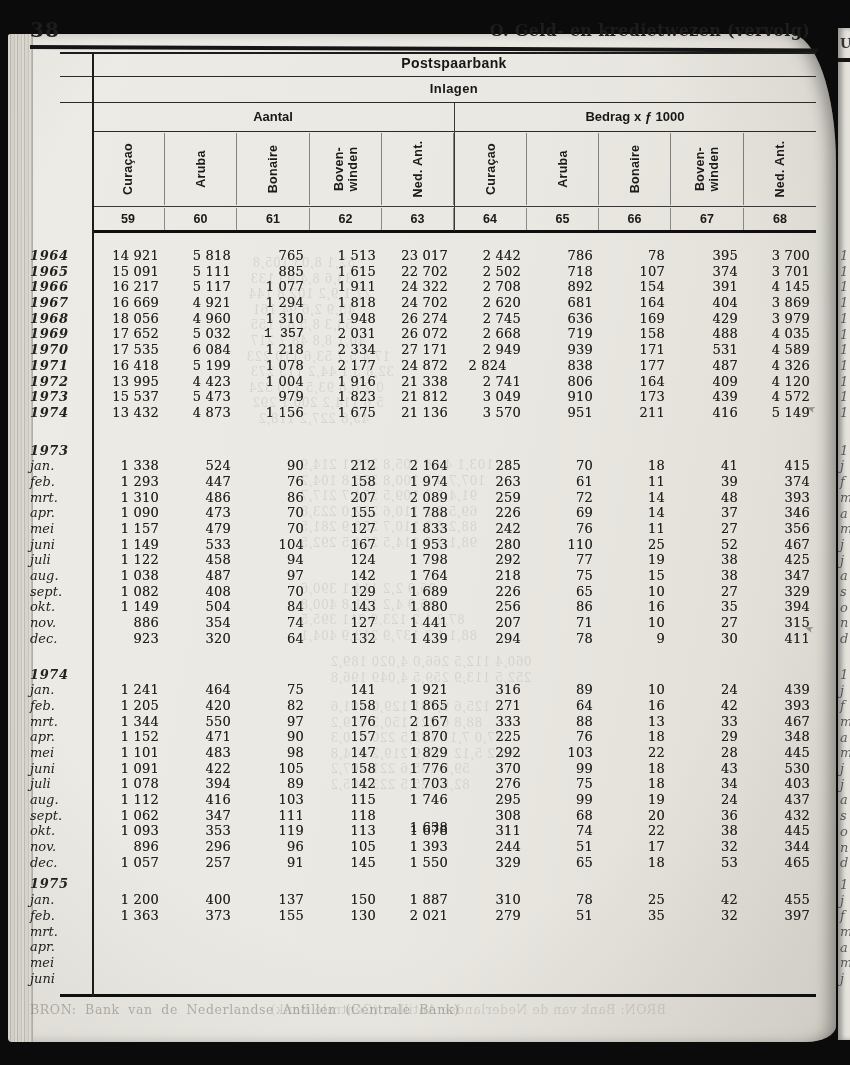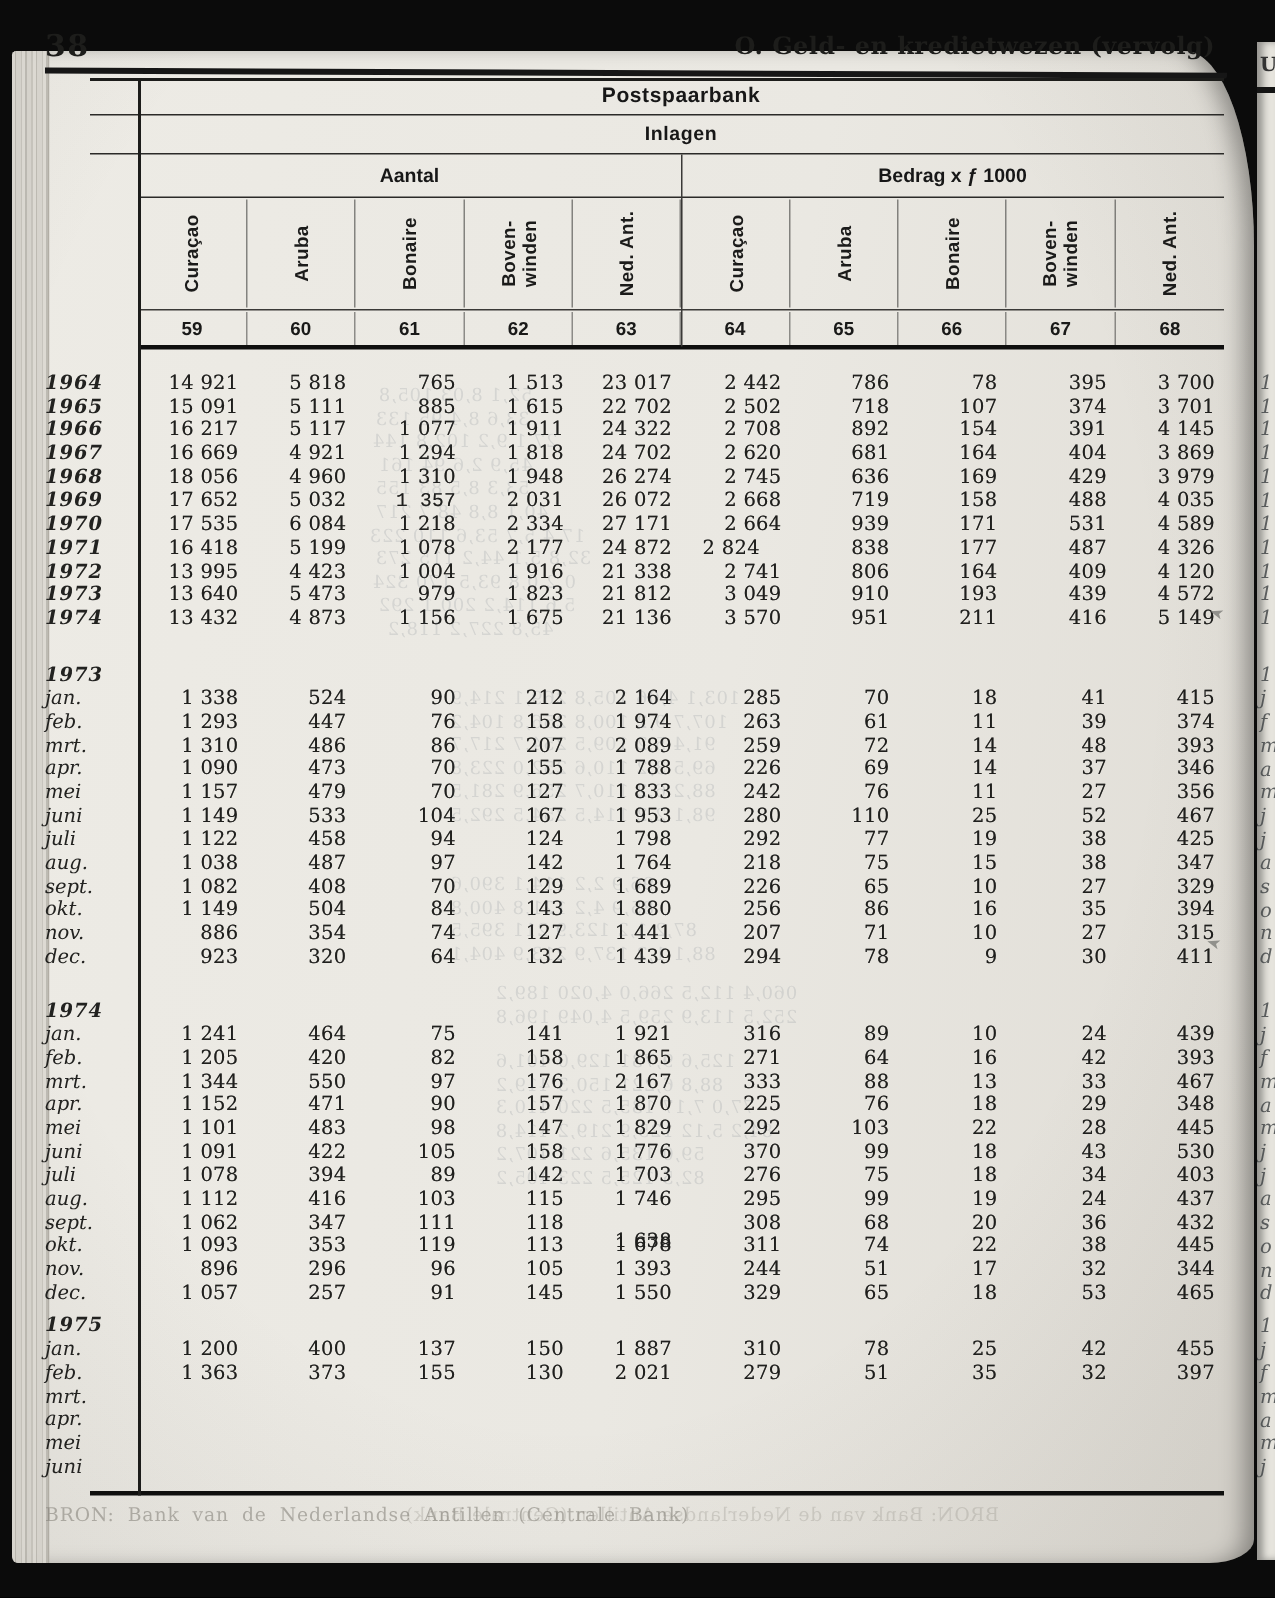--- a/index.html
+++ b/index.html
@@ -228,21 +228,21 @@
         <span class="cell" style="width: 73px;">488</span>
         <span class="cell" style="width: 72px;">4 035</span>
       </div>
       <div class="row">
         <span class="rlabel yr">1970</span>
         <span class="cell" style="width: 73px;">17 535</span>
         <span class="cell" style="width: 72px;">6 084</span>
         <span class="cell" style="width: 73px;">1 218</span>
         <span class="cell" style="width: 72px;">2 334</span>
         <span class="cell" style="width: 72px;">27 171</span>
-        <span class="cell" style="width: 73px;">2 664</span>
+        <span class="cell" style="width: 73px;">2 949</span>
         <span class="cell" style="width: 72px;">939</span>
         <span class="cell" style="width: 72px;">171</span>
         <span class="cell" style="width: 73px;">531</span>
         <span class="cell" style="width: 72px;">4 589</span>
       </div>
       <div class="row">
         <span class="rlabel yr">1971</span>
         <span class="cell" style="width: 73px;">16 418</span>
         <span class="cell" style="width: 72px;">5 199</span>
         <span class="cell" style="width: 73px;">1 078</span>
@@ -262,28 +262,28 @@
         <span class="cell" style="width: 72px;">1 916</span>
         <span class="cell" style="width: 72px;">21 338</span>
         <span class="cell" style="width: 73px;">2 741</span>
         <span class="cell" style="width: 72px;">806</span>
         <span class="cell" style="width: 72px;">164</span>
         <span class="cell" style="width: 73px;">409</span>
         <span class="cell" style="width: 72px;">4 120</span>
       </div>
       <div class="row">
         <span class="rlabel yr">1973</span>
-        <span class="cell" style="width: 73px;">13 640</span>
+        <span class="cell" style="width: 73px;">15 537</span>
         <span class="cell" style="width: 72px;">5 473</span>
         <span class="cell" style="width: 73px;">979</span>
         <span class="cell" style="width: 72px;">1 823</span>
         <span class="cell" style="width: 72px;">21 812</span>
         <span class="cell" style="width: 73px;">3 049</span>
         <span class="cell" style="width: 72px;">910</span>
-        <span class="cell" style="width: 72px;">193</span>
+        <span class="cell" style="width: 72px;">173</span>
         <span class="cell" style="width: 73px;">439</span>
         <span class="cell" style="width: 72px;">4 572</span>
       </div>
       <div class="row">
         <span class="rlabel yr">1974</span>
         <span class="cell" style="width: 73px;">13 432</span>
         <span class="cell" style="width: 72px;">4 873</span>
         <span class="cell" style="width: 73px;">1 156</span>
         <span class="cell" style="width: 72px;">1 675</span>
         <span class="cell" style="width: 72px;">21 136</span>

